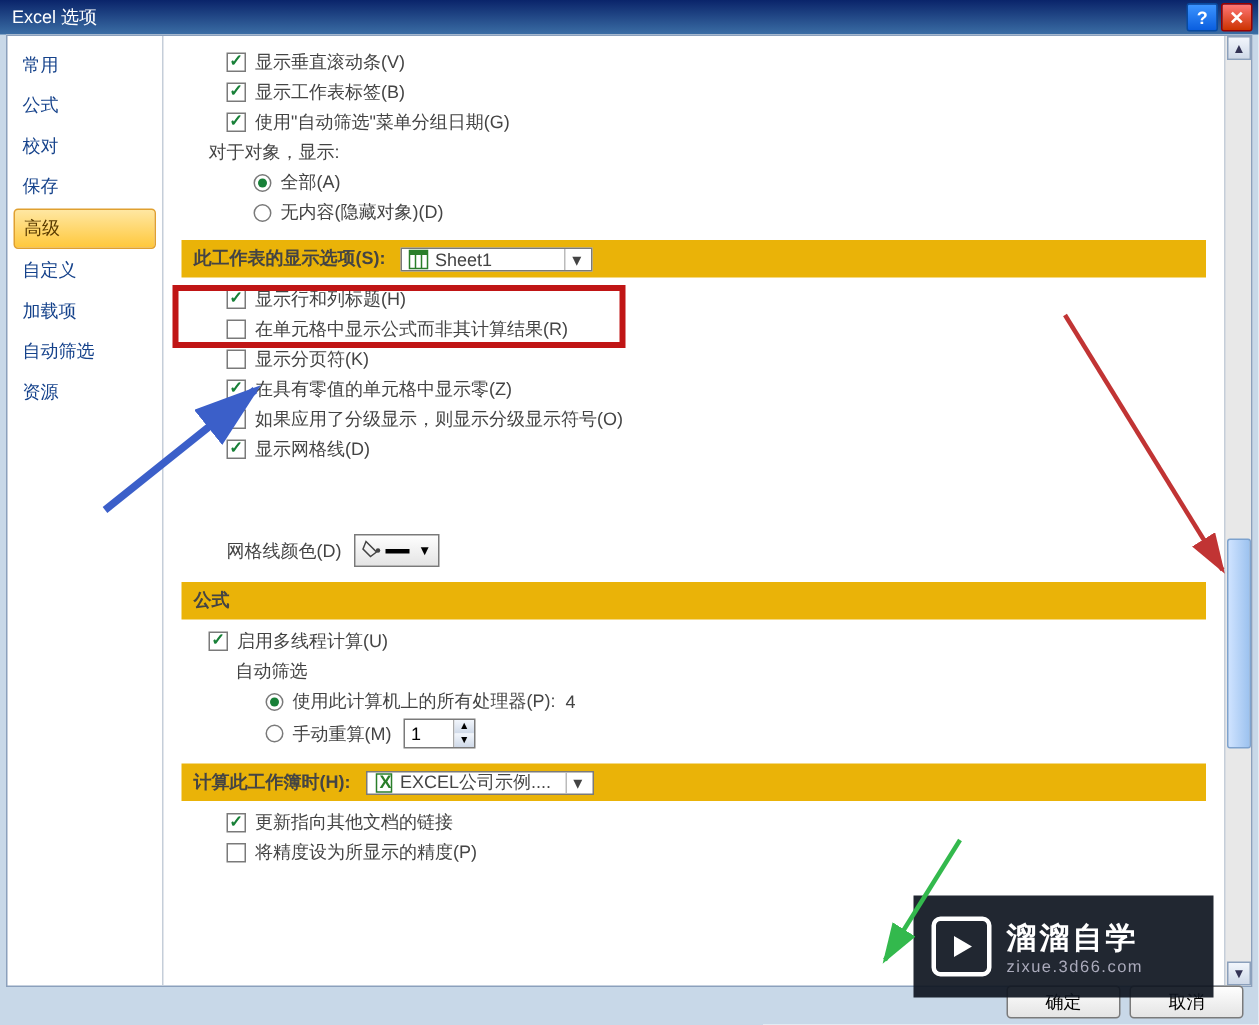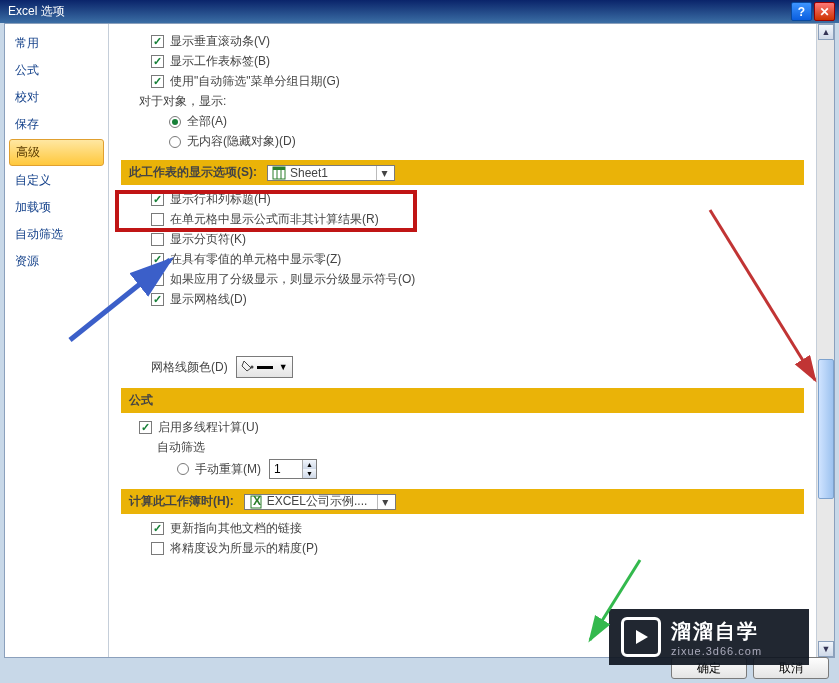--- a/index.html
+++ b/index.html
@@ -43,21 +43,21 @@
 .colorbtn .arr { margin-left:4px; font-size:9px; }
 
 .spinner { display:inline-flex; height:20px; border:1px solid #7a7a7a; margin-left:8px; }
 .spinner input { width:32px; border:none; padding:0 4px; outline:none; }
 .spinner .spbtns { display:flex; flex-direction:column; width:14px; border-left:1px solid #aaa; }
 .spinner .spbtn { flex:1; display:flex; align-items:center; justify-content:center; font-size:7px; background:linear-gradient(#f2f6fc,#cfd9e8); cursor:pointer; }
 
 .footer { position:absolute; bottom:4px; right:10px; display:flex; gap:6px; }
 .fbtn { width:76px; height:22px; border:1px solid #7a7a7a; background:linear-gradient(#fefefe,#e4e4e4); border-radius:3px; cursor:pointer; display:flex; align-items:center; justify-content:center; }
 
-.watermark { position:absolute; bottom:18px; right:30px; width:200px; height:56px; background:rgba(14,21,32,0.92); display:flex; align-items:center; padding:0 12px; }
+.watermark { position:absolute; bottom:18px; right:30px; width:200px; height:68px; background:rgba(14,21,32,0.92); display:flex; align-items:center; padding:0 12px; }
 .watermark .logo { width:40px; height:40px; border:3px solid #fff; border-radius:6px; display:flex; align-items:center; justify-content:center; color:#fff; font-size:18px; }
 .watermark .wtxt { margin-left:10px; }
 .watermark .w1 { color:#fff; font-size:20px; font-weight:bold; letter-spacing:2px; }
 .watermark .w2 { color:#aab; font-size:11px; letter-spacing:1px; }
 
 svg.arrow { position:absolute; pointer-events:none; }
 </style>
 </head>
 <body>
 
@@ -163,20 +163,21 @@
         <span class="sh-label">公式</span>
       </div>
 
       <div class="row" style="margin-left:18px;">
           <span class="chk checked"></span>
           <span class="lbl">启用多线程计算(U)</span>
         </div>
       <div class="row" style="margin-left:36px;">
           <span class="lbl">自动筛选</span>
         </div>
+      <div class="row" style="margin-left:56px;"><span class="radio checked"></span><span class="lbl">使用此计算机上的所有处理器(P):</span>&nbsp;&nbsp;<span class="lbl">4</span></div>
       <div class="row" style="margin-left:56px;">
         <span class="radio"></span>
         <span class="lbl">手动重算(M)</span>
         <span class="spinner">
           <input value="1" style="">
           <span class="spbtns">
               <span class="spbtn">▲</span>
               <span class="spbtn">▼</span>
             </span>
         </span>

